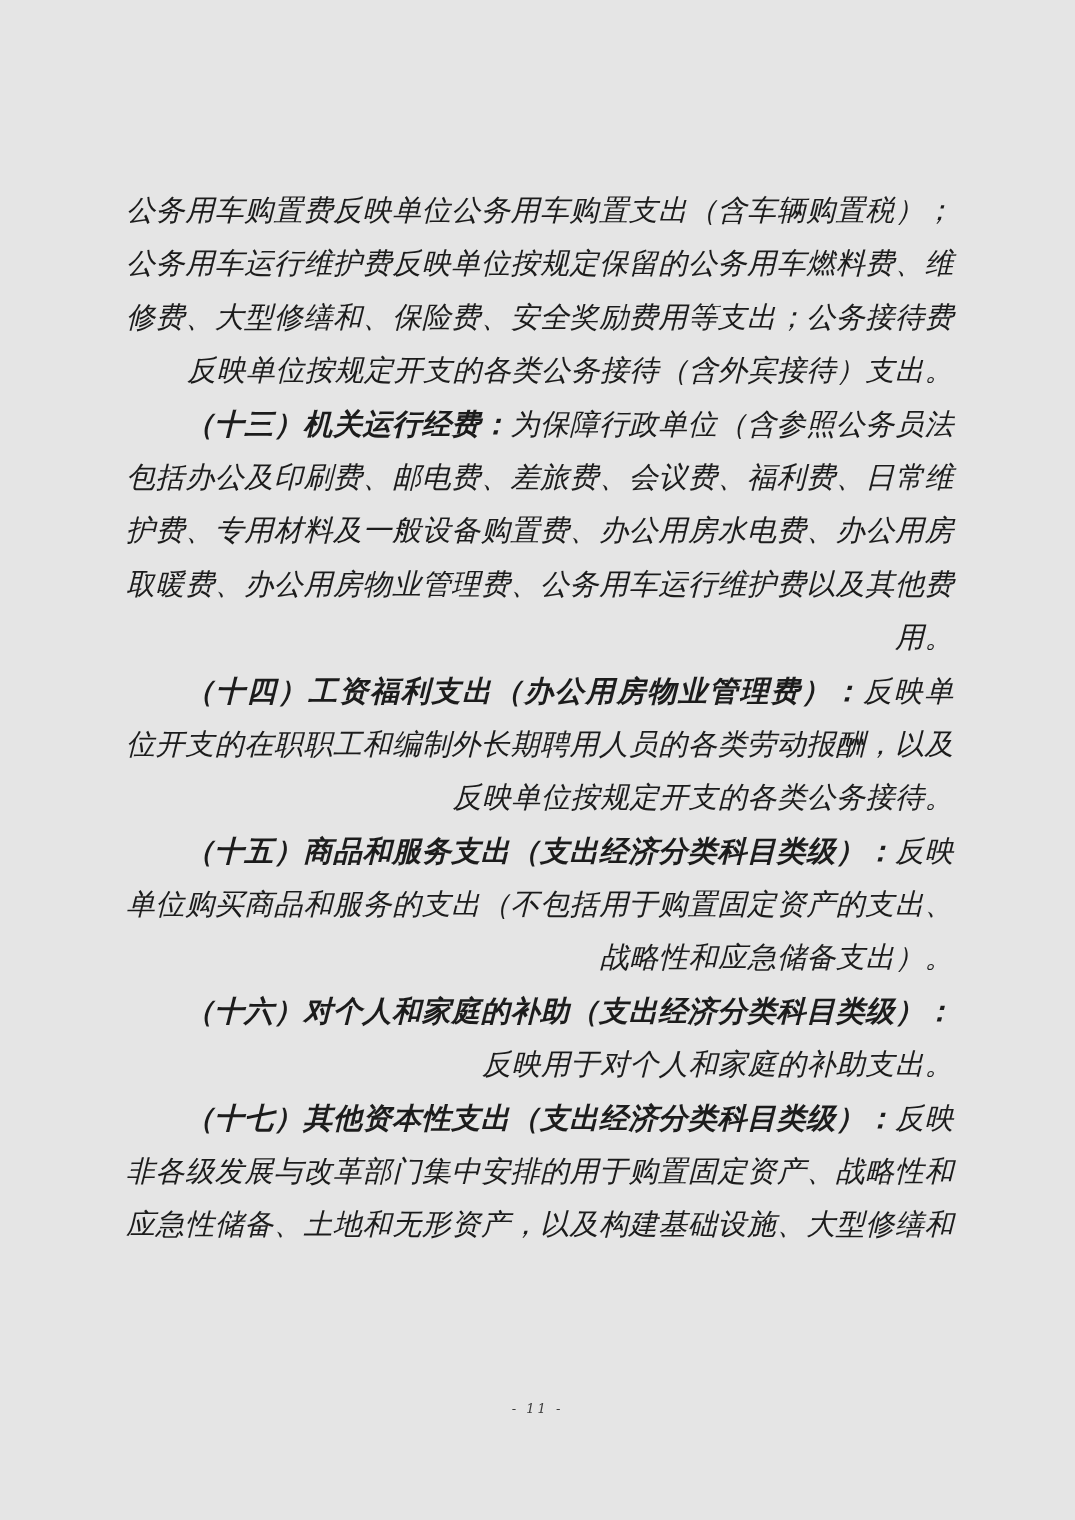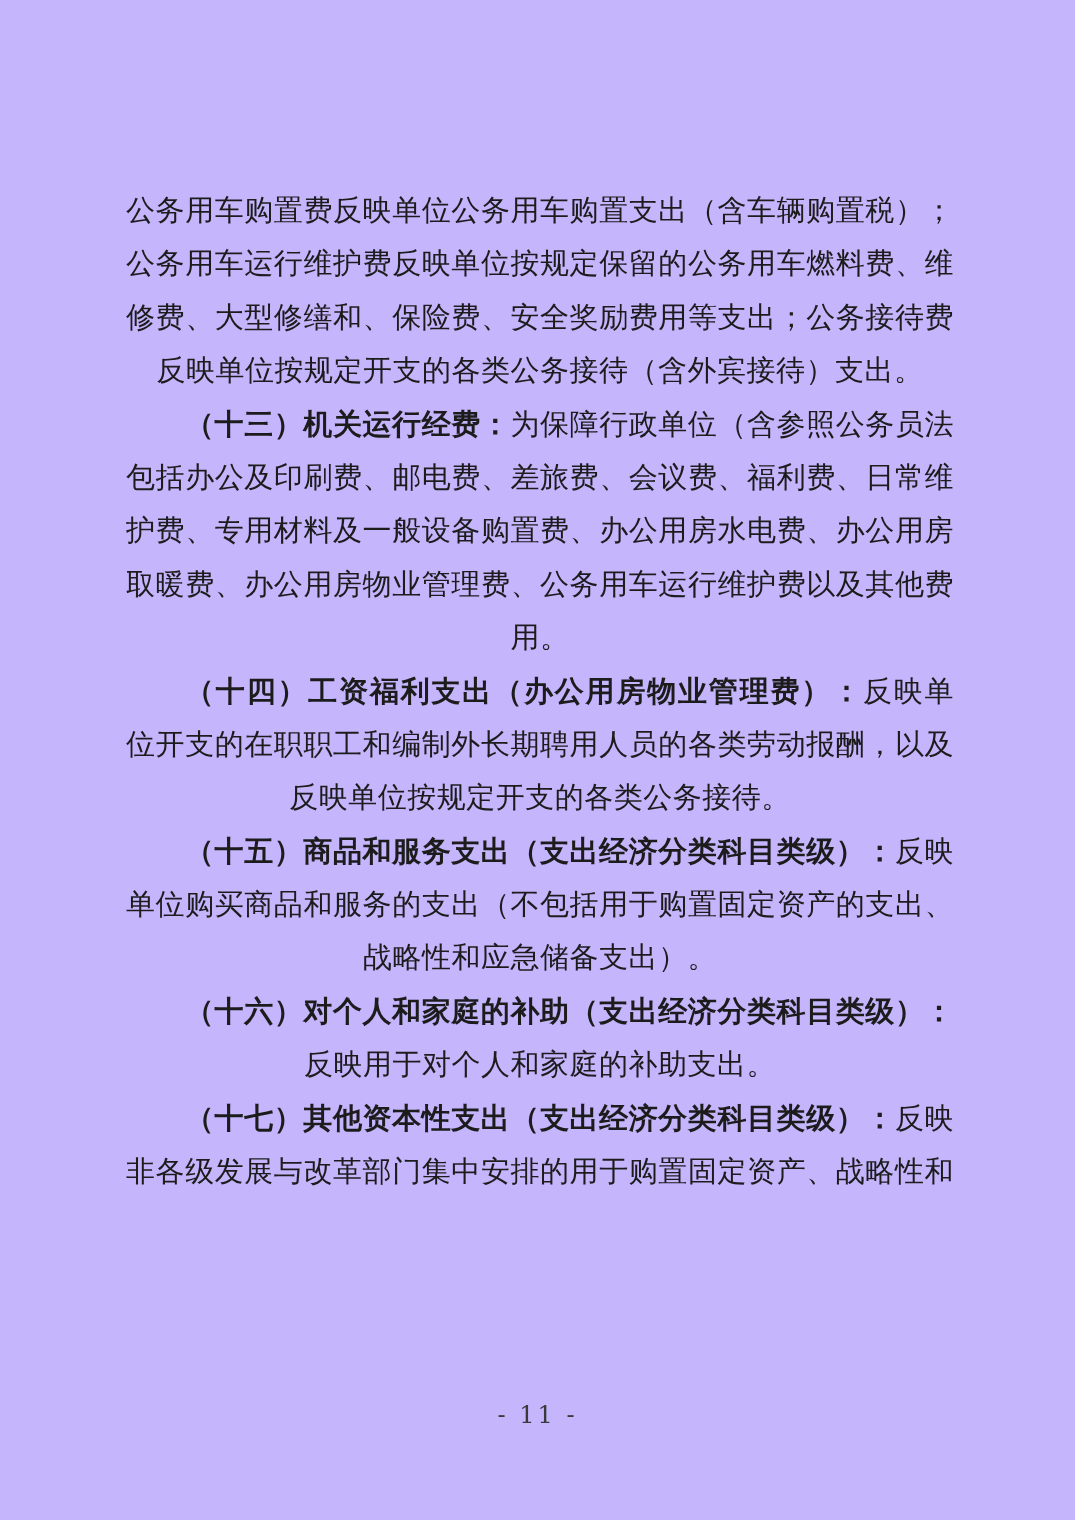--- a/index.html
+++ b/index.html
@@ -4,38 +4,39 @@
 <style>
   html, body {
     margin: 0;
     padding: 0;
     background: #ffffff;
   }
   .sheet {
     position: relative;
     width: 1075px;
     height: 1520px;
-    background: #c4b5fd;
+    background: #e5e5e5;
     overflow: hidden;
     font-family: "DejaVu Serif", "Liberation Serif", serif;
     color: #1c1c1c;
+    font-style: italic;
   }
   .textblock {
     position: absolute;
     left: 126px;
     top: 184px;
     width: 828px;
   }
   .line {
     height: 53.4px;
     line-height: 53.4px;
     font-size: 29px;
     white-space: nowrap;
     letter-spacing: 0.5px;
-    text-align: center;
+    text-align: right;
   }
   
   .line.j {
     white-space: normal;
     text-align: justify;
     text-align-last: justify;
     text-justify: inter-character;
   }
   
   .line.ind {
@@ -43,21 +44,21 @@
   }
   .hb {
     font-weight: bold;
   }
   .pageno {
     position: absolute;
     left: 0;
     right: 0;
     top: 1401px;
     text-align: center;
-    font-size: 24px;
+    font-size: 13px;
     letter-spacing: 3px;
     color: #3a3a3a;
   }
 </style>
 </head>
 <body>
 
 <div class="sheet">
   <div class="textblock">
     <div class="line j"><span class="hb"></span><span>公务用车购置费反映单位公务用车购置支出（含车辆购置税）；</span></div>
@@ -72,15 +73,16 @@
     <div class="line j ind"><span class="hb">（十四）工资福利支出（办公用房物业管理费）：</span><span>反映单</span></div>
     <div class="line j"><span class="hb"></span><span>位开支的在职职工和编制外长期聘用人员的各类劳动报酬，以及</span></div>
     <div class="line"><span class="hb"></span><span>反映单位按规定开支的各类公务接待。</span></div>
     <div class="line j ind"><span class="hb">（十五）商品和服务支出（支出经济分类科目类级）：</span><span>反映</span></div>
     <div class="line j"><span class="hb"></span><span>单位购买商品和服务的支出（不包括用于购置固定资产的支出、</span></div>
     <div class="line"><span class="hb"></span><span>战略性和应急储备支出）。</span></div>
     <div class="line j ind"><span class="hb">（十六）对个人和家庭的补助（支出经济分类科目类级）：</span><span></span></div>
     <div class="line"><span class="hb"></span><span>反映用于对个人和家庭的补助支出。</span></div>
     <div class="line j ind"><span class="hb">（十七）其他资本性支出（支出经济分类科目类级）：</span><span>反映</span></div>
     <div class="line j"><span class="hb"></span><span>非各级发展与改革部门集中安排的用于购置固定资产、战略性和</span></div>
+    <div class="line j"><span class="hb"></span><span>应急性储备、土地和无形资产，以及构建基础设施、大型修缮和</span></div>
   </div>
   <div class="pageno">- 11 -</div>
 </div>
 
 </body></html>

